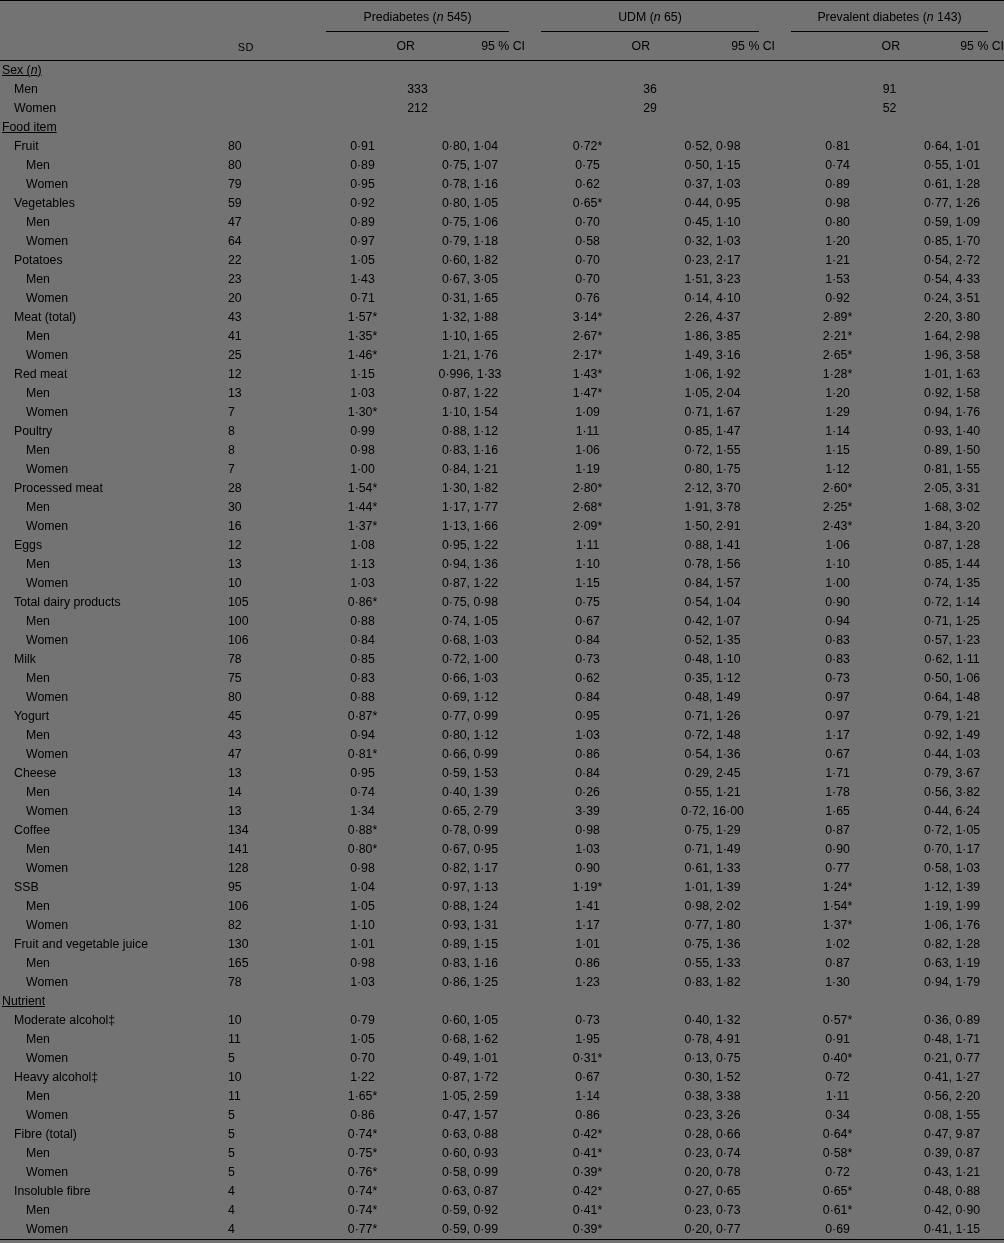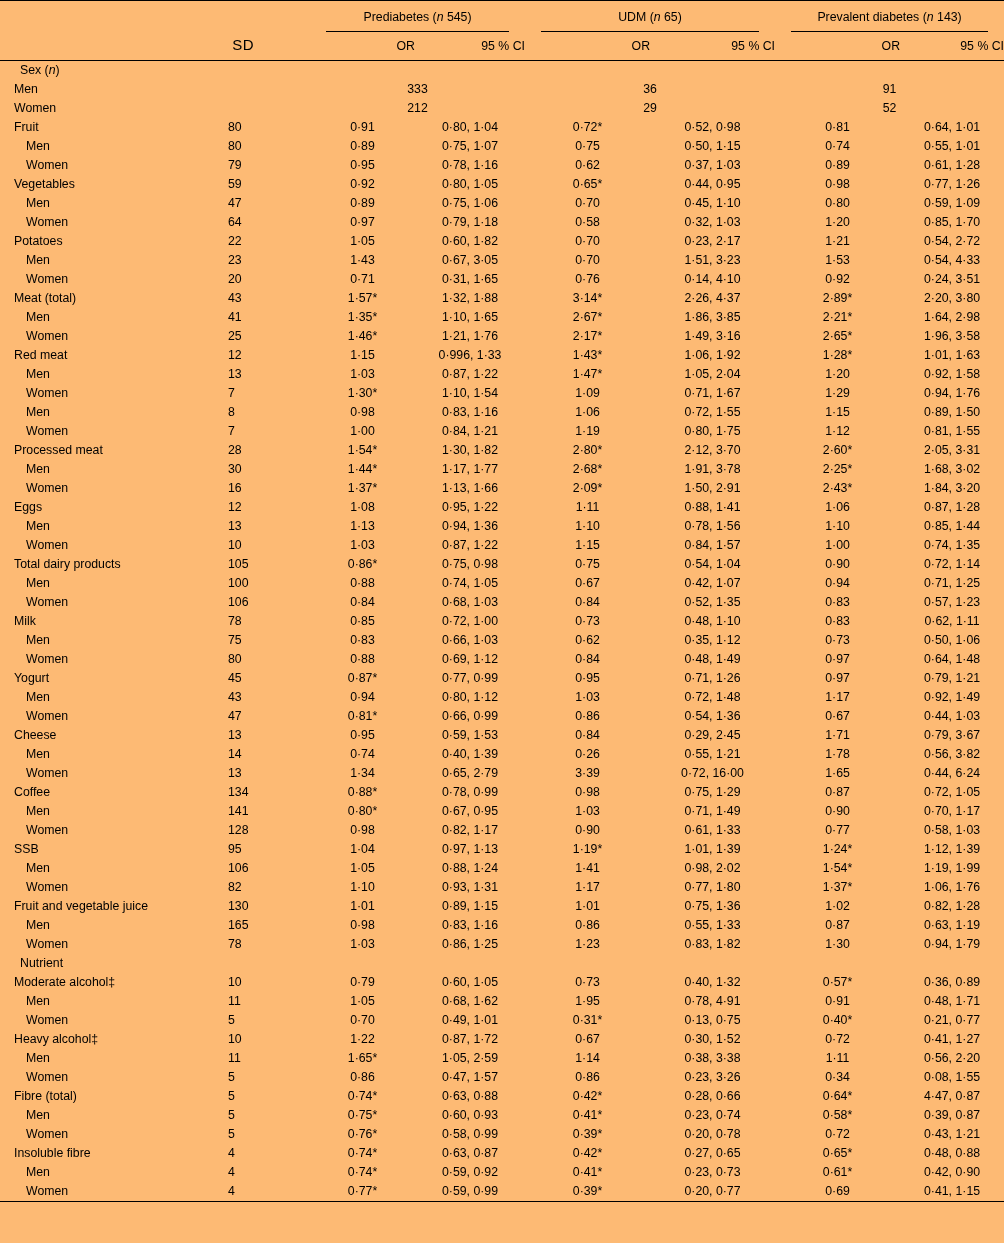--- a/index.html
+++ b/index.html
@@ -2,21 +2,21 @@
 <html><head>
 <meta charset="utf-8">
 <style>
   * { margin:0; padding:0; box-sizing:border-box; }
   html,body { background:#ffffff; }
   body {
     font-family:"Liberation Sans", sans-serif;
     color:#000;
     -webkit-font-smoothing:antialiased;
   }
-  .page { width:1004px; height:1243px; background:#fdba74; overflow:hidden; }
+  .page { width:1004px; height:1243px; background:#737373; overflow:hidden; }
   table {
     border-collapse:collapse;
     table-layout:fixed;
     width:1004px;
     border-top:1.5px solid #000;
     border-bottom:1.5px solid #000;
   }
   col.c-lab{width:228px} col.c-sd{width:82px}
   col.c-or1{width:105px} col.c-ci1{width:110px}
   col.c-or2{width:125px} col.c-ci2{width:125px}
@@ -25,33 +25,33 @@
   thead th { font-weight:normal; font-size:12.3px; vertical-align:bottom; }
   tr.grp-row th { height:31px; padding:0; }
   .grpline {
     border-bottom:1px solid #000;
     margin:0 16px;
     padding-bottom:7px;
     text-align:center;
     white-space:nowrap;
   }
   tr.sub-row th { height:29px; border-bottom:1.5px solid #000; padding-bottom:7px; }
-  th.h-sd { text-align:right; padding-right:56px; font-size:15px; letter-spacing:0.5px; }
+  th.h-sd { text-align:right; padding-right:56px; font-size:11px; letter-spacing:0.5px; }
   th.h-or, th.h-ci { text-align:right; }
 
   tbody td {
     font-size:12.3px;
     height:19px;
     line-height:19px;
     white-space:nowrap;
     overflow:hidden;
     vertical-align:middle;
   }
   td.lab { text-align:left; }
-  .i0 { padding-left:20px; }
+  .i0 { padding-left:2px;text-decoration:underline; }
   .i1 { padding-left:14px; }
   .i2 { padding-left:26px; }
   td.sd { text-align:left; padding-right:60px; }
   td.or, td.cnt, td.ci { text-align:center; }
   i { font-style:italic; }
 </style>
 </head>
 <body>
 
 <div class="page">
@@ -103,20 +103,23 @@
           <td colspan="2" class="cnt">91</td>
         </tr>
         <tr>
           <td class="lab i1">Women</td>
           <td class="sd"></td>
           <td colspan="2" class="cnt">212</td>
           <td colspan="2" class="cnt">29</td>
           <td colspan="2" class="cnt">52</td>
         </tr>
         <tr>
+          <td colspan="8" class="lab i0">Food item</td>
+        </tr>
+        <tr>
           <td class="lab i1">Fruit</td>
           <td class="sd">80</td>
           <td class="or">0·91</td>
           <td class="ci">0·80, 1·04</td>
           <td class="or">0·72*</td>
           <td class="ci">0·52, 0·98</td>
           <td class="or">0·81</td>
           <td class="ci">0·64, 1·01</td>
         </tr>
         <tr>
@@ -253,20 +256,30 @@
           <td class="lab i2">Women</td>
           <td class="sd">7</td>
           <td class="or">1·30*</td>
           <td class="ci">1·10, 1·54</td>
           <td class="or">1·09</td>
           <td class="ci">0·71, 1·67</td>
           <td class="or">1·29</td>
           <td class="ci">0·94, 1·76</td>
         </tr>
         <tr>
+          <td class="lab i1">Poultry</td>
+          <td class="sd">8</td>
+          <td class="or">0·99</td>
+          <td class="ci">0·88, 1·12</td>
+          <td class="or">1·11</td>
+          <td class="ci">0·85, 1·47</td>
+          <td class="or">1·14</td>
+          <td class="ci">0·93, 1·40</td>
+        </tr>
+        <tr>
           <td class="lab i2">Men</td>
           <td class="sd">8</td>
           <td class="or">0·98</td>
           <td class="ci">0·83, 1·16</td>
           <td class="or">1·06</td>
           <td class="ci">0·72, 1·55</td>
           <td class="or">1·15</td>
           <td class="ci">0·89, 1·50</td>
         </tr>
         <tr>
@@ -613,21 +626,21 @@
           <td class="ci">0·08, 1·55</td>
         </tr>
         <tr>
           <td class="lab i1">Fibre (total)</td>
           <td class="sd">5</td>
           <td class="or">0·74*</td>
           <td class="ci">0·63, 0·88</td>
           <td class="or">0·42*</td>
           <td class="ci">0·28, 0·66</td>
           <td class="or">0·64*</td>
-          <td class="ci">4·47, 0·87</td>
+          <td class="ci">0·47, 9·87</td>
         </tr>
         <tr>
           <td class="lab i2">Men</td>
           <td class="sd">5</td>
           <td class="or">0·75*</td>
           <td class="ci">0·60, 0·93</td>
           <td class="or">0·41*</td>
           <td class="ci">0·23, 0·74</td>
           <td class="or">0·58*</td>
           <td class="ci">0·39, 0·87</td>

